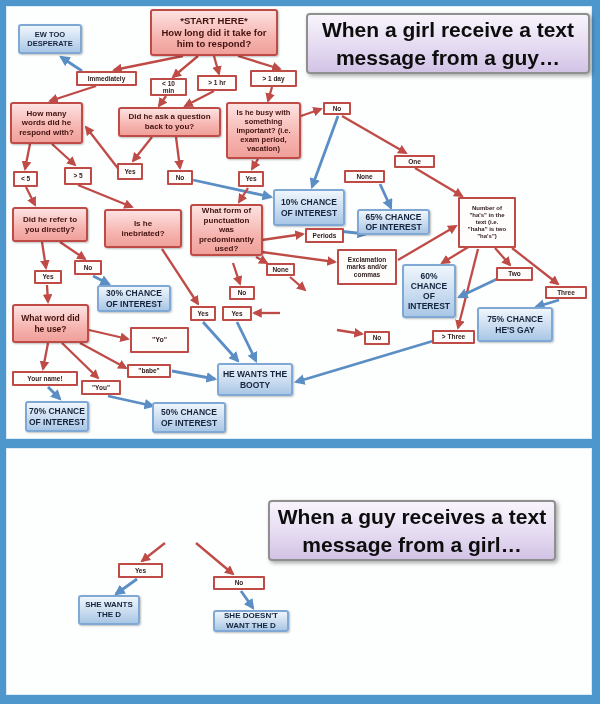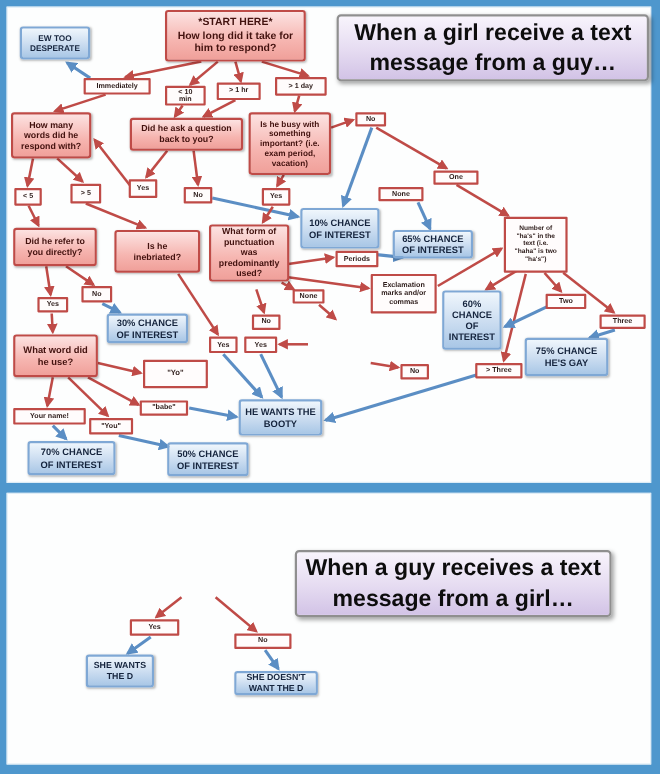--- a/index.html
+++ b/index.html
@@ -177,21 +177,21 @@
       <div class="node question" style="left: 12px; top: 304px; width: 77px; height: 39px; font-size: 8.5px;">What word did
 he use?</div>
       <div class="node answer" style="left: 190px; top: 306px; width: 26px; height: 15px;">Yes</div>
       <div class="node answer" style="left: 222px; top: 306px; width: 30px; height: 15px;">Yes</div>
       <div class="node answer" style="left: 130px; top: 327px; width: 59px; height: 26px; font-size: 7px;">"Yo"</div>
       <div class="node answer" style="left: 12px; top: 371px; width: 66px; height: 15px;">Your name!</div>
       <div class="node answer" style="left: 81px; top: 380px; width: 40px; height: 15px;">"You"</div>
       <div class="node answer" style="left: 127px; top: 364px; width: 44px; height: 14px;">"babe"</div>
       <div class="node result" style="left: 217px; top: 363px; width: 76px; height: 33px;">HE WANTS THE
 BOOTY</div>
-      <div class="node result" style="left: 25px; top: 401px; width: 80px; height: 31px;">70% CHANCE
+      <div class="node result" style="left: 25px; top: 401px; width: 64px; height: 31px;">70% CHANCE
 OF INTEREST</div>
       <div class="node result" style="left: 152px; top: 402px; width: 74px; height: 31px;">50% CHANCE
 OF INTEREST</div>
       <div class="node answer" style="left: 118px; top: 563px; width: 45px; height: 15px;">Yes</div>
       <div class="node answer" style="left: 213px; top: 576px; width: 52px; height: 14px;">No</div>
       <div class="node result" style="left: 78px; top: 595px; width: 62px; height: 30px; font-size: 8px;">SHE WANTS
 THE D</div>
       <div class="node result" style="left: 213px; top: 610px; width: 76px; height: 22px; font-size: 8px;">SHE DOESN'T
 WANT THE D</div>
     </div>

